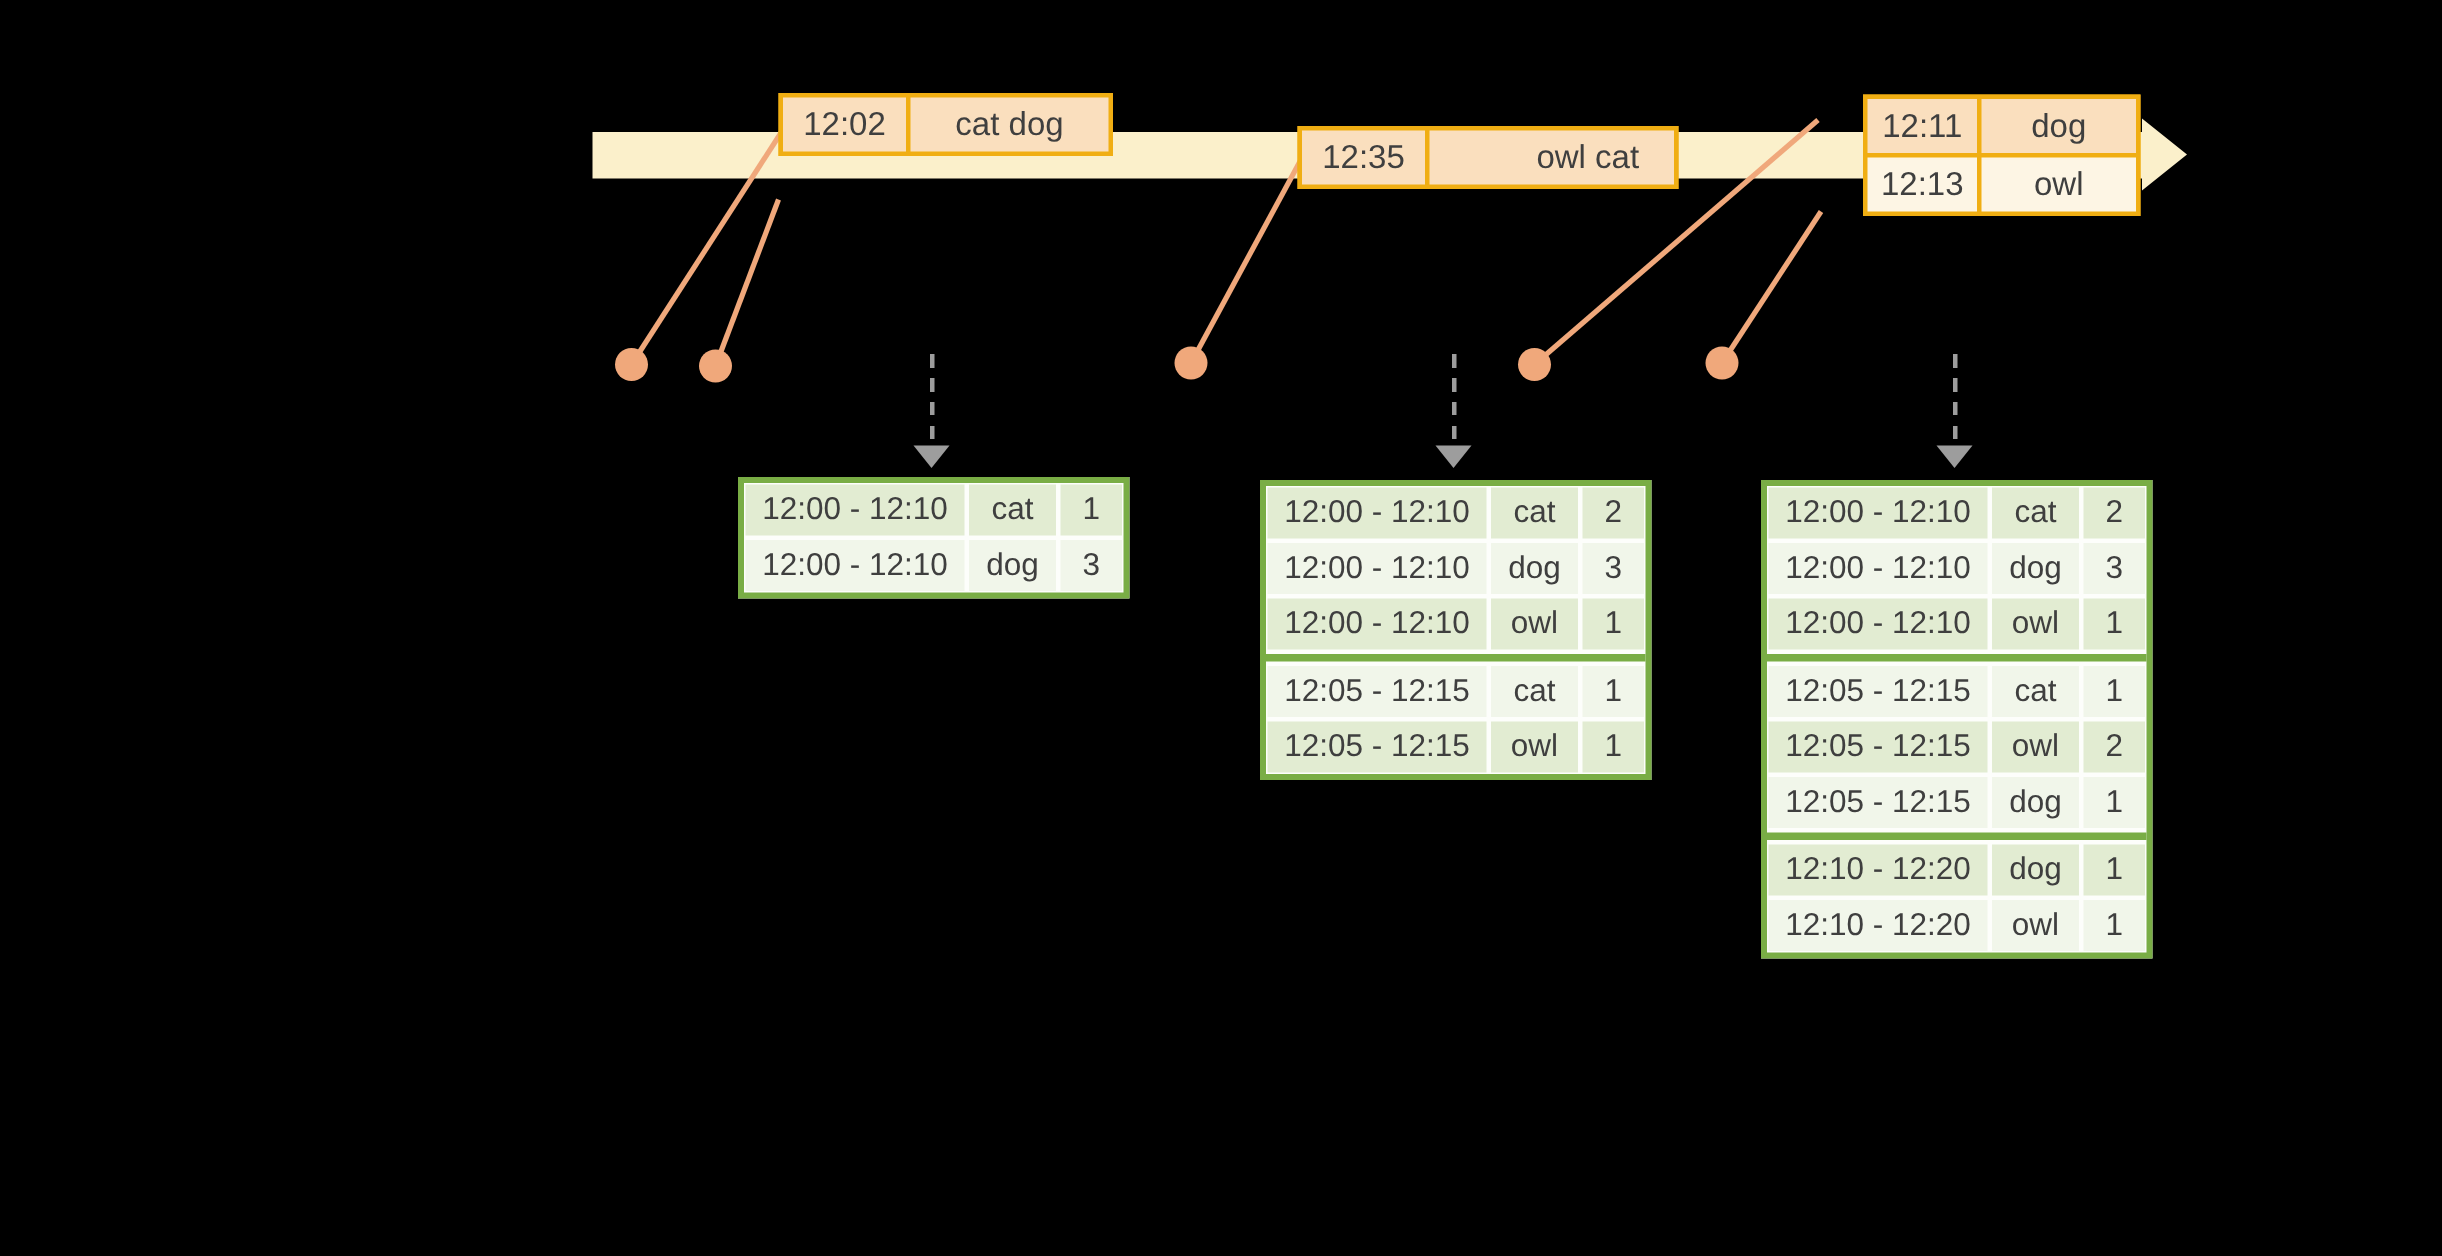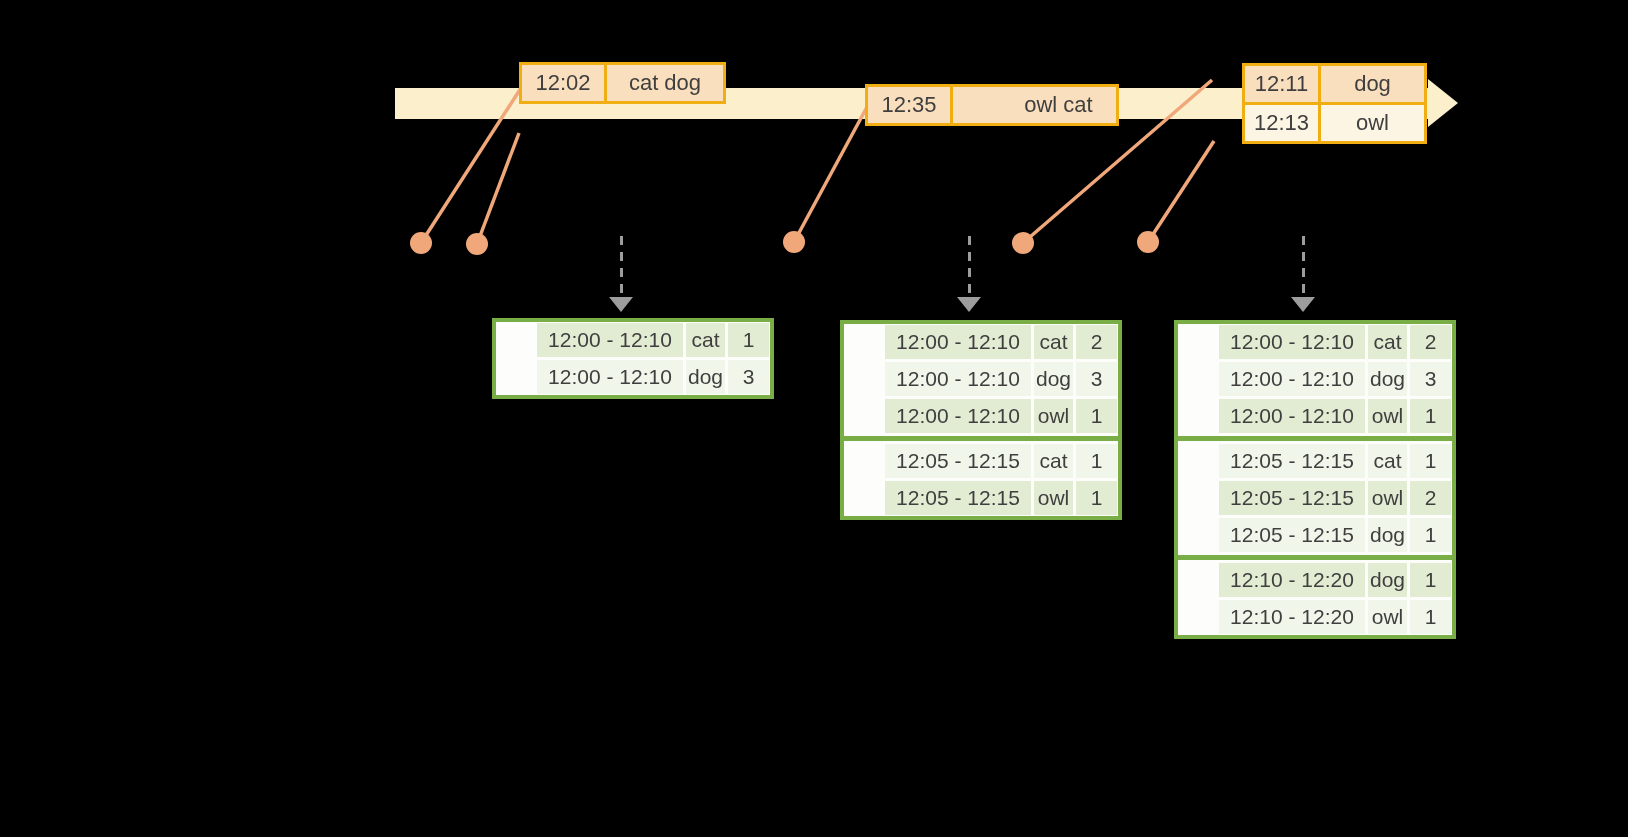--- a/index.html
+++ b/index.html
@@ -21,21 +21,21 @@
   svg.connectors line{stroke:var(--salmon);stroke-width:3.5;}
   svg.connectors circle{fill:var(--salmon);}
   
   .etable{
     position:absolute;display:flex;flex-direction:column;row-gap:3px;
     background:var(--gold);border:3px solid var(--gold);
   }
   .erow{display:flex;column-gap:3px;}
   .ecell{height:36px;display:flex;align-items:center;justify-content:center;font-size:22px;}
   .ecell.time{width:82px;}
-  .ecell.words{width:116px;}
+  .ecell.words{width:132px;}
   .et2 .ecell.words{width:115px;padding-left:48px;}
   .et3 .ecell.time{width:73px;}
   .et3 .ecell.words{width:103px;}
   .fill-peach{background:var(--peach);}
   .fill-cream{background:var(--cream);}
   
   .darrow{position:absolute;top:236px;width:24px;display:flex;flex-direction:column;align-items:center;}
   .dline{
     width:3px;height:60px;
     background:repeating-linear-gradient(to bottom,var(--arrow-gray) 0 9px,transparent 9px 16px);
@@ -43,24 +43,24 @@
   .dhead{
     width:0;height:0;margin-top:1px;
     border-left:12px solid transparent;border-right:12px solid transparent;
     border-top:15px solid var(--arrow-gray);
   }
   
   .gtable{
     position:absolute;display:flex;flex-direction:column;row-gap:3px;
     background:#fdfefb;border:4px solid var(--green);padding:1px;
   }
-  .grow{display:flex;column-gap:3px;margin-left:40px;}
+  .grow{display:flex;column-gap:3px;}
   .gcell{height:34px;display:flex;align-items:center;justify-content:center;font-size:21px;}
   .gcell.win{width:146px;}
-  .gcell.word{width:39px;text-align:center;}
+  .gcell.word{width:58px;text-align:center;}
   .gcell.cnt{width:41px;}
   .row-dark .gcell{background:var(--row-dark);}
   .row-light .gcell{background:var(--row-light);}
   .gsep{height:5px;background:var(--green);margin:0 -1px;}
 </style>
 </head>
 <body>
 
 <div class="canvas">
 

